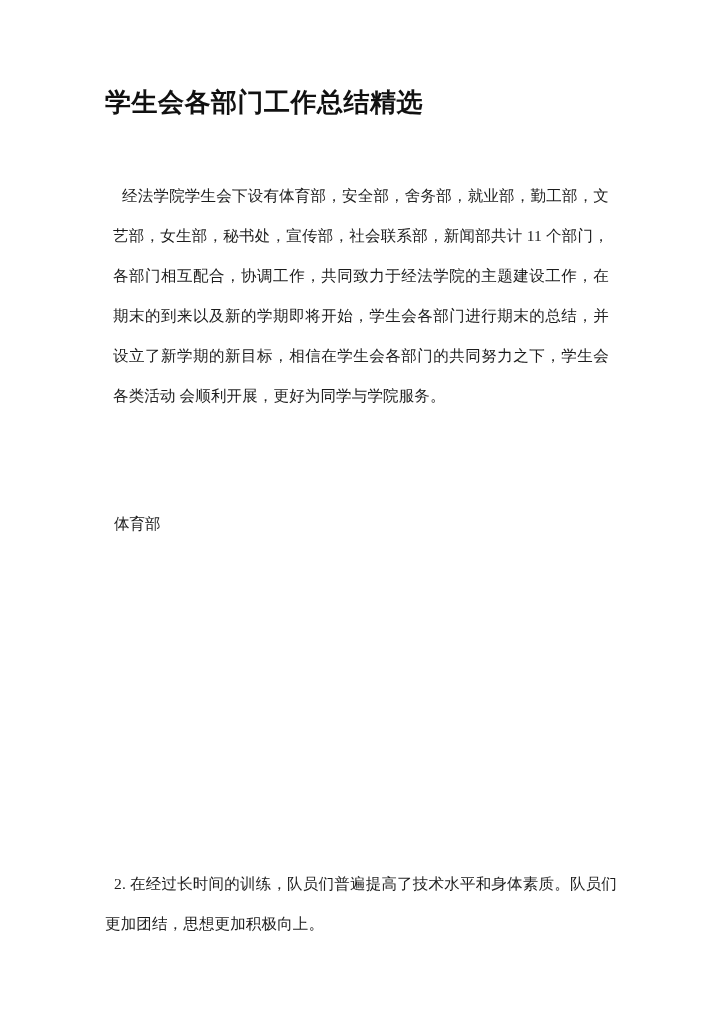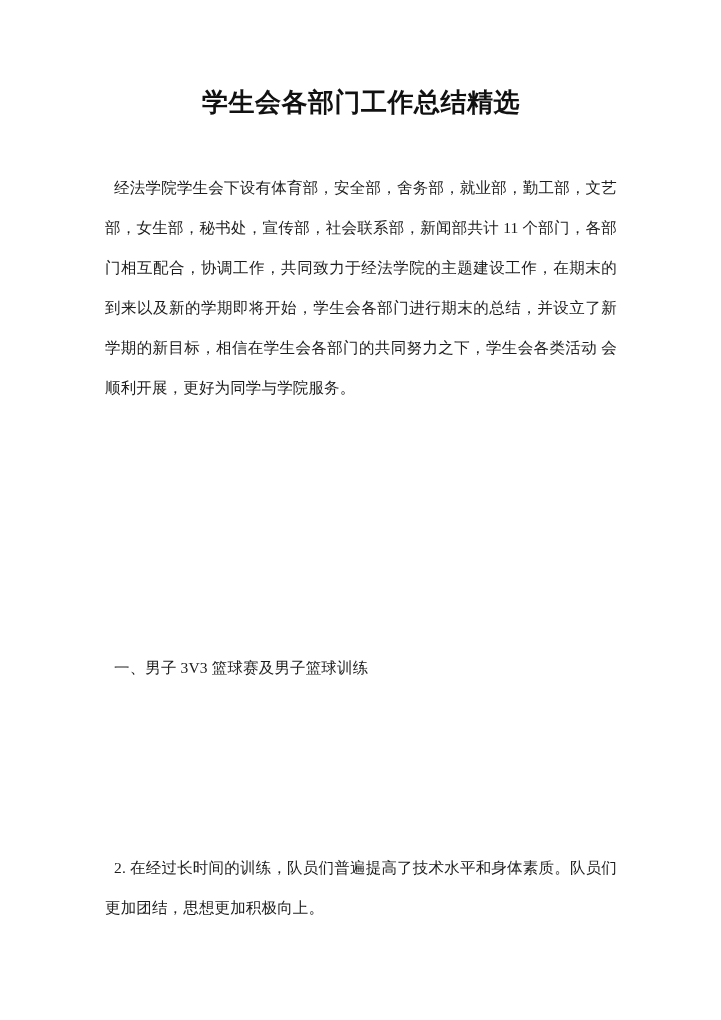--- a/index.html
+++ b/index.html
@@ -22,37 +22,36 @@
   }
   .content {
     position: absolute;
     left: 105px;
     top: 0;
     width: 512px;
   }
   .doc-title {
     font-size: 26px;
     font-weight: bold;
-    text-align: center;
     letter-spacing: 0.5px;
     line-height: 34px;
     margin: 0;
     padding-top: 86px;
     color: #111111;
     white-space: nowrap;
   }
   .spacer-after-title {
     height: 48px;
   }
   .para {
     font-size: 15.5px;
     line-height: 40px;
     text-align: justify;
     text-justify: inter-ideograph;
-    margin: 0;
+    margin: 8px;
     color: #1c1c1c;
     letter-spacing: 0.15px;
   }
   .para.indent {
     text-indent: 9px;
   }
   .blank-line {
     height: 40px;
     line-height: 40px;
     font-size: 15.5px;
@@ -83,29 +82,29 @@
 
     <h1 class="doc-title">学生会各部门工作总结精选</h1>
 
     <div class="spacer-after-title"></div>
 
     <p class="para indent">经法学院学生会下设有体育部，安全部，舍务部，就业部，勤工部，文艺部，女生部，秘书处，宣传部，社会联系部，新闻部共计 11 个部门，各部门相互配合，协调工作，共同致力于经法学院的主题建设工作，在期末的到来以及新的学期即将开始，学生会各部门进行期末的总结，并设立了新学期的新目标，相信在学生会各部门的共同努力之下，学生会各类活动 会顺利开展，更好为同学与学院服务。</p>
 
     <div class="blank-line">&nbsp;</div>
     <div class="blank-line">&nbsp;</div>
 
+    <p class="section-head">体育部</p>
 
     <div class="blank-line">&nbsp;</div>
     <div class="blank-line">&nbsp;</div>
 
 
     <div class="blank-line">&nbsp;</div>
     <div class="blank-line">&nbsp;</div>
 
-    <p class="list-item">一、男子 3V3 篮球赛及男子篮球训练</p>
 
     <div class="blank-line">&nbsp;</div>
     <div class="blank-line">&nbsp;</div>
 
 
     <div class="blank-line">&nbsp;</div>
     <div class="blank-line">&nbsp;</div>
 
     <p class="list-item">2. 在经过长时间的训练，队员们普遍提高了技术水平和身体素质。队员们更加团结，思想更加积极向上。</p>
 

